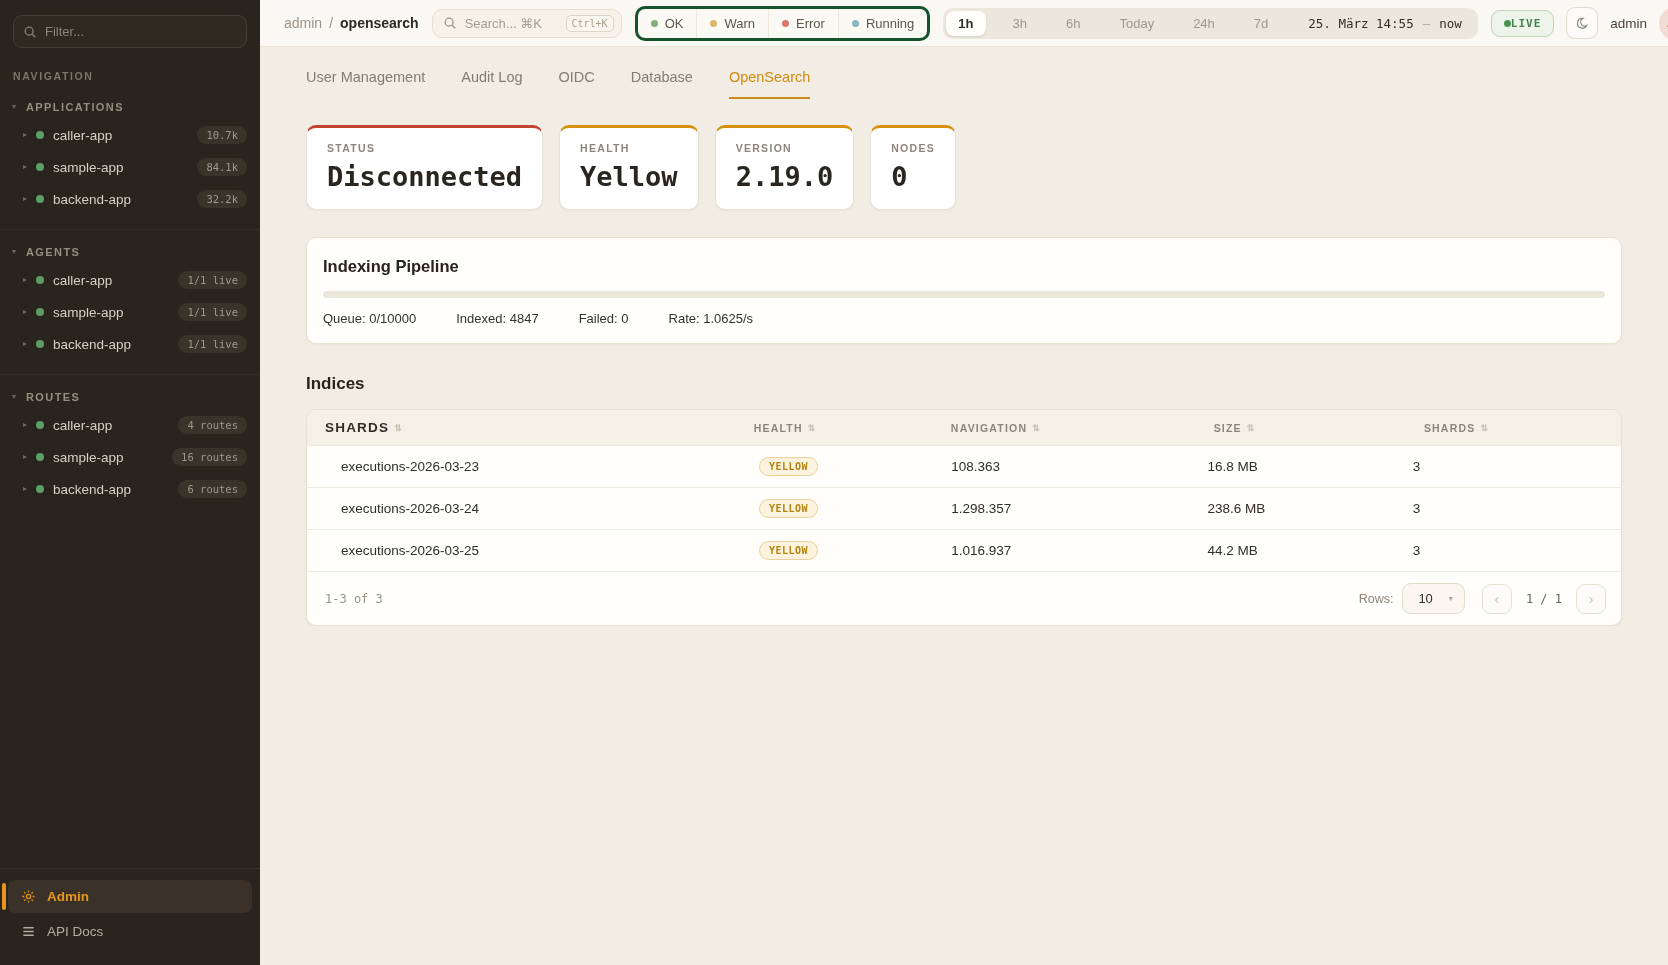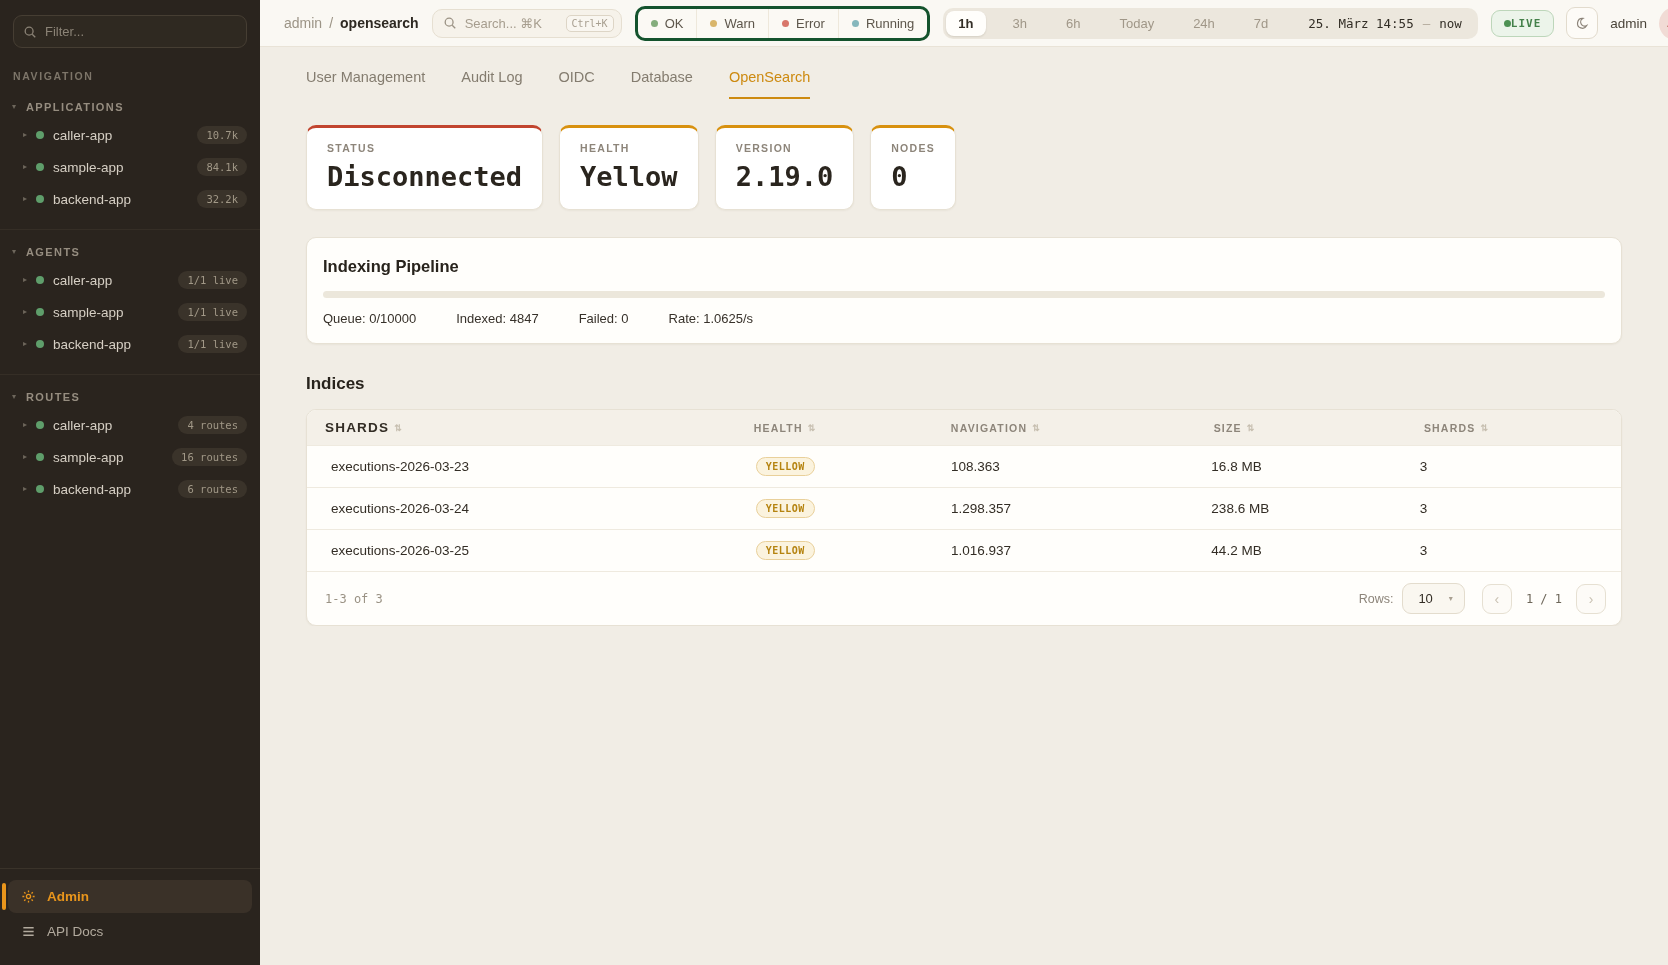--- a/index.html
+++ b/index.html
@@ -74,21 +74,21 @@
   .progress-track { height:7px; background:#ece7db; border-radius:4px; overflow:hidden; margin-bottom:13px; }
   .progress-fill { height:100%; background:#d8910f; border-radius:4px; }
   .pipeline-stats { display:flex; gap:40px; font-size:13px; color:#37312a; }
   .section-title { font-size:17px; font-weight:bold; color:#28231c; margin-bottom:15px; }
   .table-card { background:#fffefb; border:1px solid #e7e1d4; border-radius:10px; overflow:hidden; box-shadow:0 1px 2px rgba(70,55,25,.05); }
   .tgrid { display:grid; grid-template-columns:34% 15% 20% 16% 15%; align-items:center; }
   .thead { background:#f4f0e8; padding:10px 0; }
   .th { font-size:10.5px; letter-spacing:1.2px; color:#8d857a; font-weight:bold; display:flex; align-items:center; gap:5px; cursor:pointer; }
   .th:first-child, .td:first-child { padding-left:18px; }
   .sort-ic { color:#c6beaf; font-size:9px; }
-  .trow { border-top:1px solid #efeadf; padding:11px 6px; cursor:pointer; }
+  .trow { border-top:1px solid #efeadf; padding:11px 16px; cursor:pointer; }
   .td { font-size:13.5px; color:#332d25; }
   .health-badge { display:inline-block; font-family:"DejaVu Sans Mono",monospace; font-size:10px; font-weight:bold; letter-spacing:.5px; color:#b5830f; background:#fbf3de; border:1px solid #e9d09a; border-radius:999px; padding:3px 9px; }
   .tfoot { display:flex; align-items:center; border-top:1px solid #efeadf; padding:11px 15px 11px 18px; }
   .range-text { font-family:"DejaVu Sans Mono",monospace; font-size:12px; color:#9a9284; }
   .tfoot-right { margin-left:auto; display:flex; align-items:center; gap:9px; }
   .rows-label { font-size:12.5px; color:#8d857a; }
   .rows-select { display:flex; align-items:center; gap:16px; border:1px solid #e3dccd; background:#faf7f0; border-radius:9px; padding:7px 11px 7px 15px; font-size:13px; color:#332d25; cursor:pointer; margin-right:8px; }
   .select-caret { font-size:8px; color:#a9a091; }
   .page-btn { width:30px; height:30px; border:1px solid #e6e0d2; border-radius:9px; background:#fdfbf7; display:flex; align-items:center; justify-content:center; color:#c8c0b1; font-size:14px; cursor:pointer; }
   .page-indicator { font-family:"DejaVu Sans Mono",monospace; font-size:12px; color:#6d6659; padding:0 5px; }

